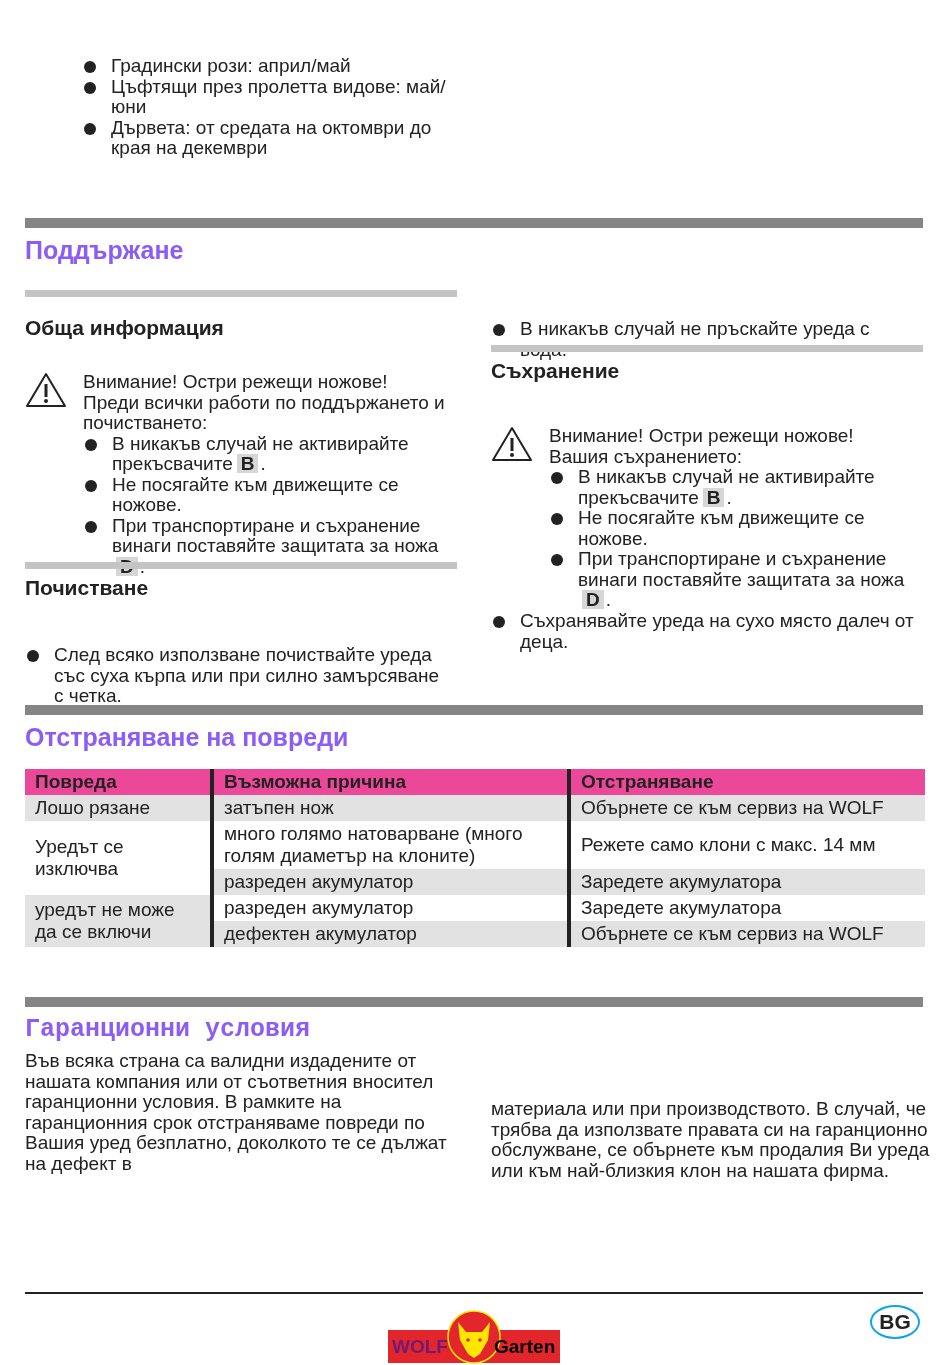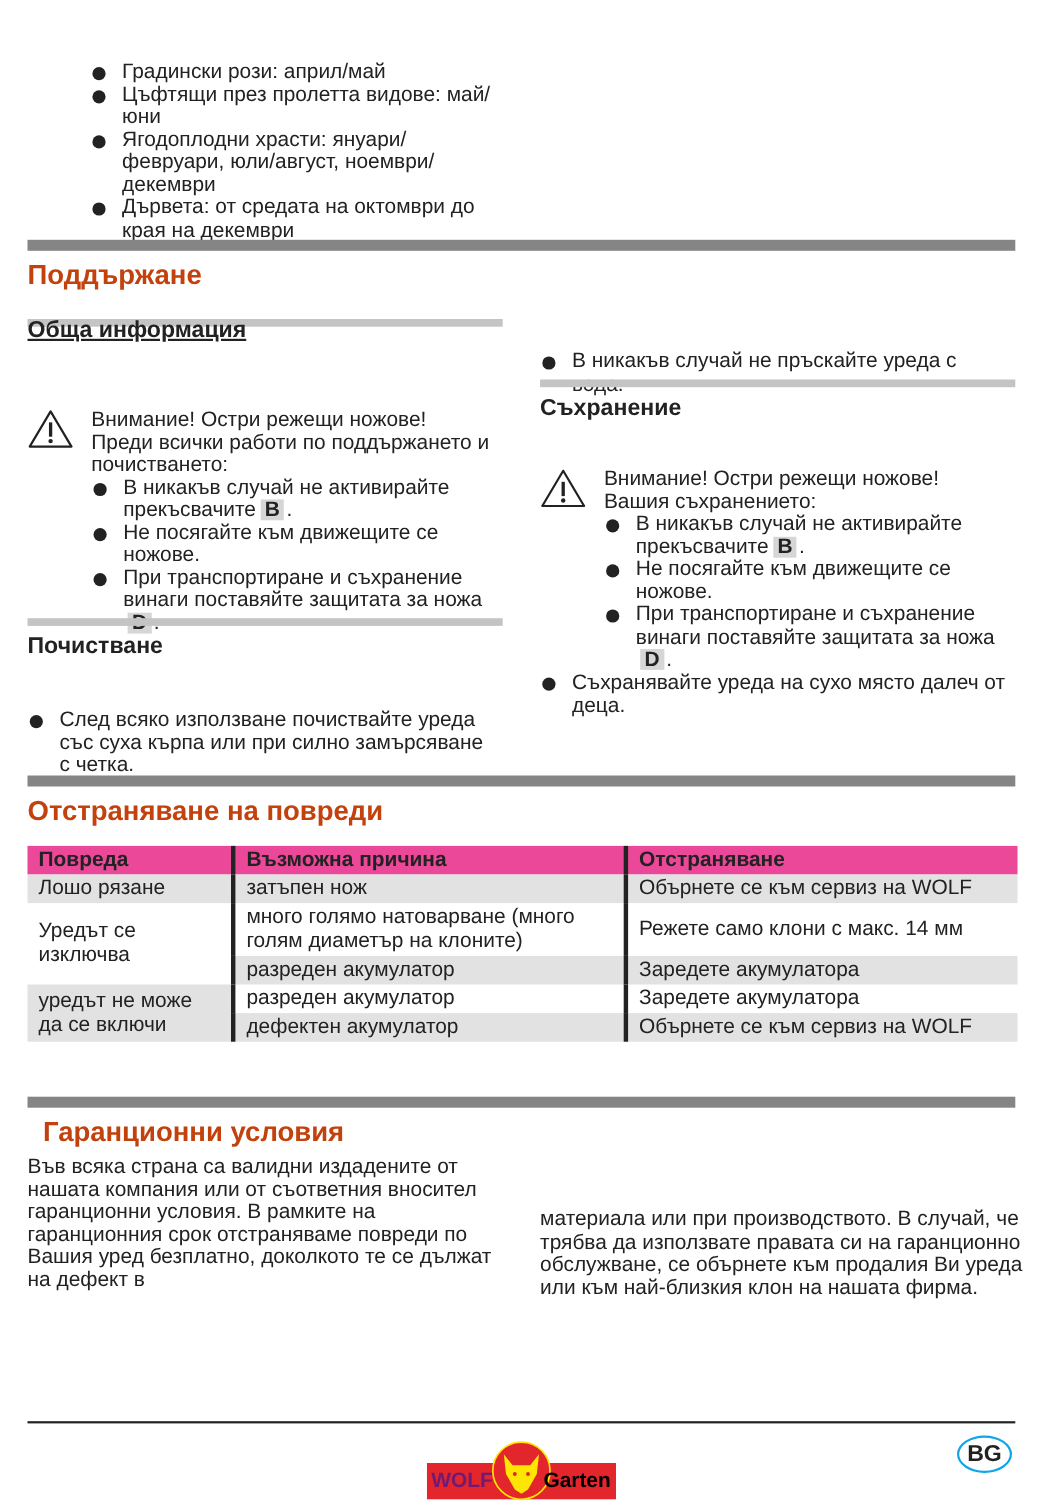--- a/index.html
+++ b/index.html
@@ -2,21 +2,21 @@
 <html><head>
 <meta charset="utf-8">
 <style>
   html, body { margin:0; padding:0; background:#fff; }
   body { width:950px; height:1365px; position:relative; overflow:hidden;
          font-family:"Liberation Sans", sans-serif; color:#222; }
   .abs { position:absolute; }
   .txt { font-size:19px; line-height:20.5px;margin-top:32px; }
   .bar-main { position:absolute; height:10px; background:#858585; }
   .bar-sub  { position:absolute; height:7px; background:#c4c4c4; }
-  h1 { position:absolute; margin:0; font-size:25px; font-weight:bold; color:#c2410c; }
+  h1 { position:absolute; margin:0; font-size:25px; font-weight:bold; color:#8b5cf6; }
   h2 { position:absolute; margin:0; font-size:21px; font-weight:bold; color:#222; }
   ul { list-style:none; margin:0; padding:0; }
   li { position:relative; padding-left:29px; }
   li .dot { position:absolute; left:2px; top:5px; width:12px; height:12px; border-radius:50%; background:#222; }
   .ref { display:inline-block; background:#d6d6d6; font-weight:bold; padding:0 4px; margin:0 2px 0 4px; line-height:19px; }
   .warn { position:absolute; }
   .warn svg { position:absolute; left:0; top:0; }
   .warn-title { font-weight:normal; }
   table { position:absolute; border-collapse:collapse; font-size:19px; }
   td, th { padding:2px 10px; text-align:left; vertical-align:middle; line-height:22px; }
@@ -26,29 +26,28 @@
   .footer-rule { position:absolute; left:25px; top:1292px; width:898px; height:2px; background:#222; }
   .bg-badge { position:absolute; left:870px; top:1305px; width:46px; height:30px; border:2px solid #0ea5e9; border-radius:50%;
               font-weight:bold; font-size:21px; text-align:center; line-height:30px; }
 </style>
 </head>
 <body>
 
 <ul class="abs txt" style="left:82px; top:24px; width:380px;">
   <li><span class="dot"></span><span>Градински рози: април/май</span></li>
   <li><span class="dot"></span><span>Цъфтящи през пролетта видове: май/юни</span></li>
-  <li><span class="dot"></span><span>Ягодоплодни храсти: януари/февруари, юли/август, ноември/декември</span></li>
   <li><span class="dot"></span><span>Дървета: от средата на октомври до края на декември</span></li>
 </ul>
 
 <div class="bar-main" style="left:25px; top:218px; width:898px;"></div>
 <h1 style="left:25px; top:236px;">Поддържане</h1>
 
 <div class="bar-sub" style="left:25px; top:290px; width:432px;"></div>
-<h2 style="left:25px; top:288px;text-decoration:underline;">Обща информация</h2>
+<h2 style="left:25px; top:316px;">Обща информация</h2>
 
 <div class="warn txt" style="left:25px; top:340px; width:440px;">
   <svg width="42" height="36" viewBox="0 0 42 36">
     <path d="M21 2 L40 34 L2 34 Z" fill="none" stroke="#222" stroke-width="2" stroke-linejoin="round"></path>
     <rect x="19.5" y="12" width="3" height="13" fill="#222"></rect>
     <circle cx="21" cy="29" r="2" fill="#222"></circle>
   </svg>
   <div style="margin-left:58px;">
     <div class="warn-title">Внимание! Остри режещи ножове!</div>
     <div>Преди всички работи по поддържането и почистването:</div>
@@ -128,21 +127,21 @@
     <td class="sep">Заредете акумулатора</td>
   </tr>
   <tr>
     <td class="shade sep">дефектен акумулатор</td>
     <td class="shade sep">Обърнете се към сервиз на WOLF</td>
   </tr>
 </tbody>
   </table>
 
 <div class="bar-main" style="left:25px; top:997px; width:898px;"></div>
-<h1 style="left:39px; top:1015px;">Гаранционни условия</h1>
+<h1 style="left:25px; top:1015px;font-family:Liberation Mono, monospace;">Гаранционни условия</h1>
 <div class="abs txt" style="left:25px; top:1019px; width:440px;">Във всяка страна са валидни издадените от нашата компания или от съответния вносител гаранционни условия. В рамките на гаранционния срок отстраняваме повреди по Вашия уред безплатно, доколкото те се дължат на дефект в</div>
 <div class="abs txt" style="left:491px; top:1067px; width:440px;">материала или при производството. В случай, че трябва да използвате правата си на гаранционно обслужване, се обърнете към продалия Ви уреда или към най-близкия клон на нашата фирма.</div>
 
 <div class="footer-rule"></div>
 <div class="abs" style="left:25px; top:1364px; font-size:19px;">94</div>
 
 <div class="abs" style="left:388px; top:1310px; width:172px; height:55px;">
   <svg width="172" height="55" viewBox="0 0 172 55">
     <rect x="0" y="20" width="172" height="33" fill="#e3262b"></rect>
     <circle cx="86" cy="27" r="26" fill="#e3262b" stroke="#ffe600" stroke-width="1.5"></circle>

